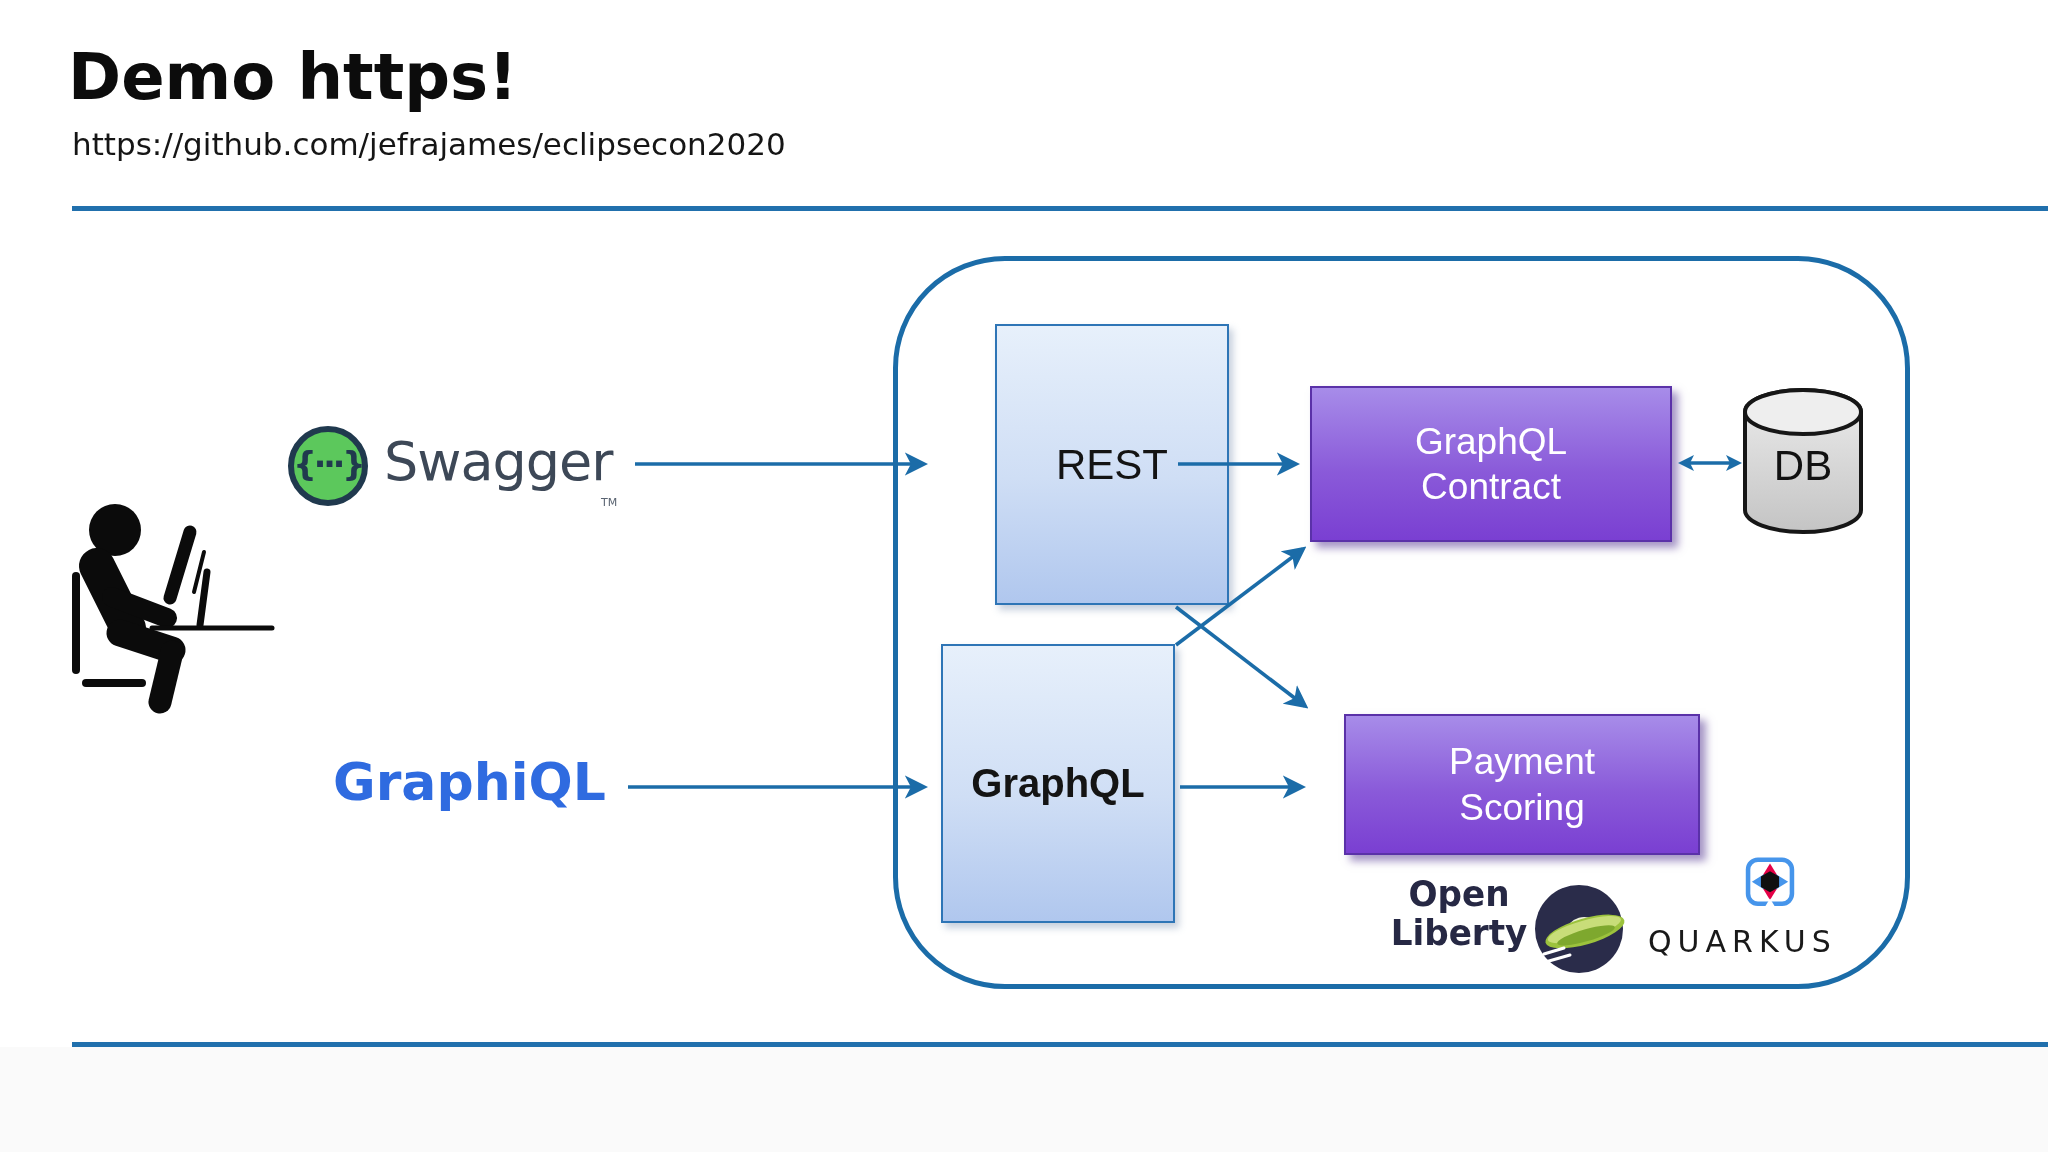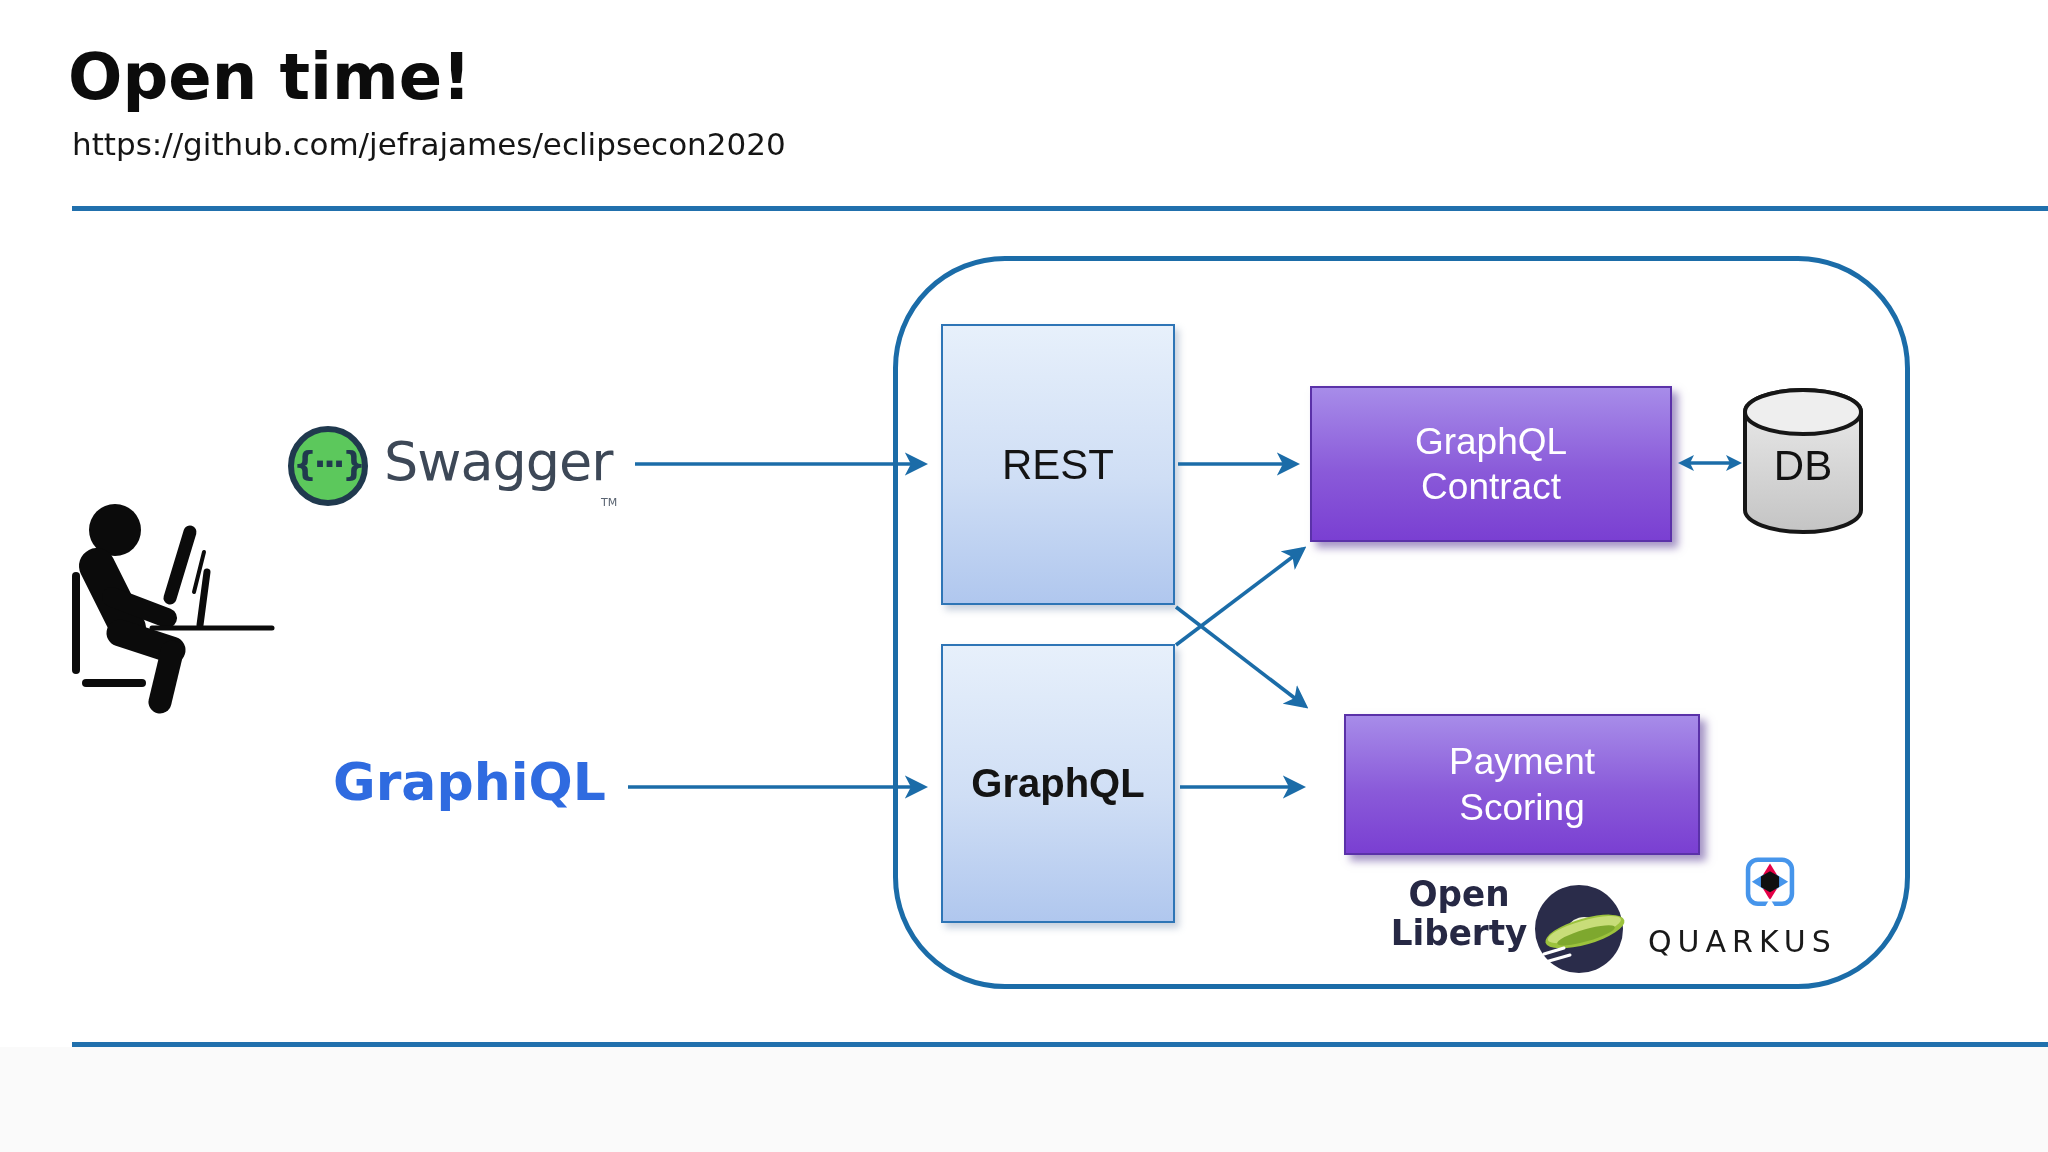--- a/index.html
+++ b/index.html
@@ -56,21 +56,21 @@
 
   
   .node-blue{
     position:absolute;box-sizing:border-box;
     background:linear-gradient(180deg,#e7f0fb 0%,#cfdef5 55%,#b0c7ee 100%);
     border:2px solid #2e75b6;
     box-shadow:4px 5px 7px rgba(130,150,180,.45);
     display:flex;align-items:center;justify-content:center;
     color:#141414;
   }
-  .node-rest{left:941px;top:324px;width:234px;height:281px;font-size:42px;}
+  .node-rest{left:995px;top:324px;width:234px;height:281px;font-size:42px;}
   .node-graphql{left:941px;top:644px;width:234px;height:279px;font-size:40px;font-weight:bold;}
   .node-purple{
     position:absolute;box-sizing:border-box;
     background:linear-gradient(180deg,#a78ce9 0%,#8a5ad9 55%,#7a3fd2 100%);
     border:2px solid #5a31a8;
     box-shadow:6px 6px 8px rgba(90,60,150,.55);
     display:flex;flex-direction:column;align-items:center;justify-content:center;
     color:#ffffff;font-size:37px;line-height:1.22;text-align:center;
   }
   .node-merchant{left:1310px;top:386px;width:362px;height:156px;}
@@ -100,21 +100,21 @@
   
   .arrows,.person-svg{position:absolute;pointer-events:none;}
   .arrows{left:0;top:0;}
   .person-svg{left:72px;top:500px;}
 </style>
 </head>
 <body>
 
 <div class="slide">
 
-  <div class="title">Open time!</div>
+  <div class="title">Demo https!</div>
   <div class="url">https://github.com/jefrajames/eclipsecon2020</div>
   <div class="rule top"></div>
   <div class="rule bottom"></div>
   <div class="footer-band"></div>
 
   <svg class="person-svg" width="205" height="258" viewBox="0 0 205 258">
     <g stroke="#0b0b0b" fill="#0b0b0b" stroke-linecap="round">
       <circle cx="43" cy="30" r="26" stroke="none"></circle>
       <line x1="25" y1="66" x2="56" y2="128" stroke-width="36"></line>
       <line x1="40" y1="97" x2="95" y2="118" stroke-width="20"></line>

